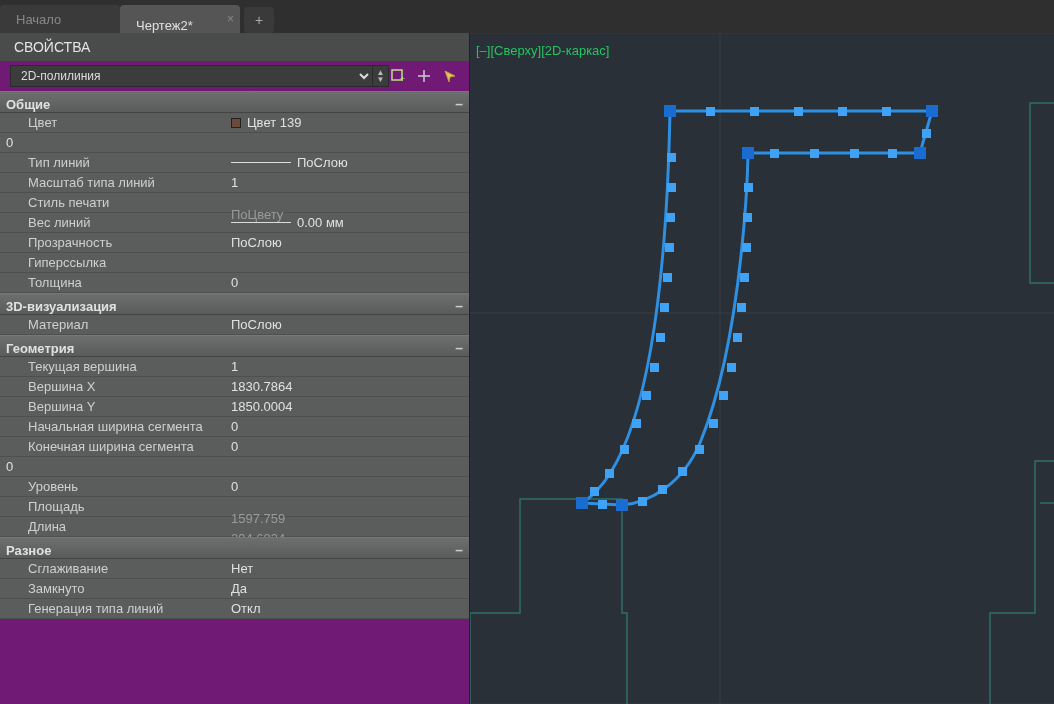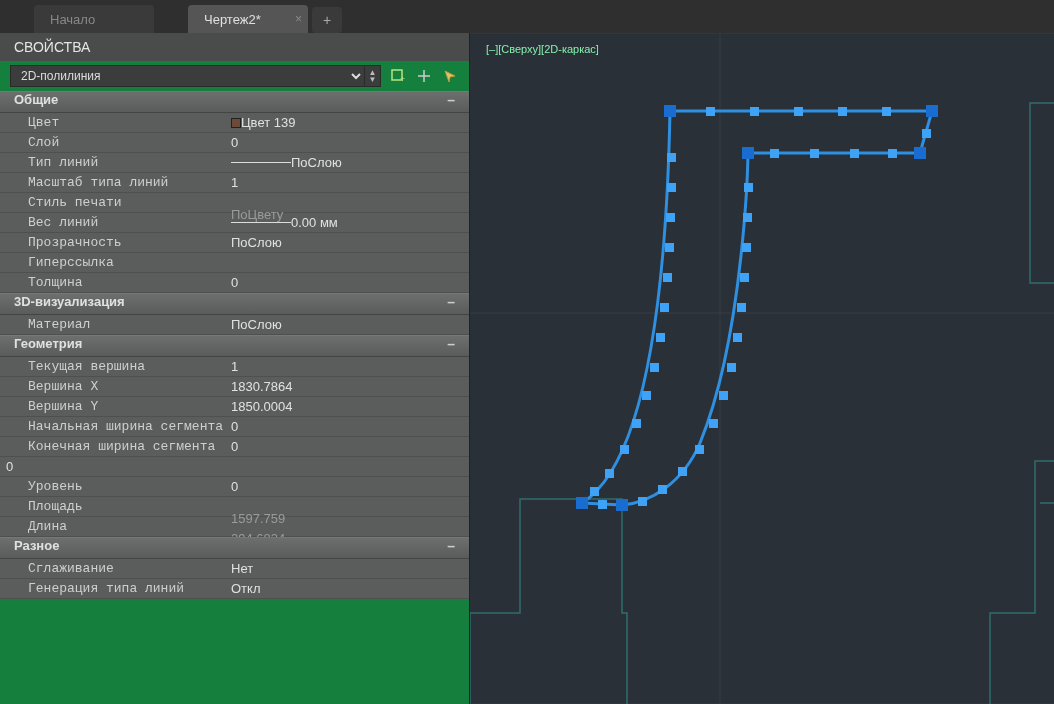--- a/index.html
+++ b/index.html
@@ -1,52 +1,52 @@
 <!DOCTYPE html>
 <html><head>
 <meta charset="utf-8">
 <style>
   * { box-sizing: border-box; margin: 0; padding: 0; font-family: "Segoe UI", Tahoma, sans-serif; }
   body { background:#2b2b2b; width:1054px; height:704px; overflow:hidden; color:#d0d0d0; font-size:13px; }
   
   
   .tabs { height:33px; background:#2f2f2f; display:flex; align-items:flex-end; }
-  .tab { height:28px; min-width:120px; padding:0 24px 0 16px; display:flex; align-items:center; position:relative; color:#888; cursor:pointer; border-top-left-radius:4px; border-top-right-radius:4px;margin-left:34px; }
-  .tab.active { background:#555; color:#e0e0e0; }
+  .tab { height:28px; min-width:120px; padding:0 24px 0 16px; display:flex; align-items:center; position:relative; color:#888; cursor:pointer; border-top-left-radius:4px; border-top-right-radius:4px; }
+  .tab.active { background:#555; color:#e0e0e0;align-items:flex-end; }
   .tab.inactive { background:#3a3a3a; }
   .tab .close { position:absolute; right:6px; top:7px; font-size:12px; color:#888; }
   .new-tab { width:30px; height:26px; background:#3a3a3a; display:flex; align-items:center; justify-content:center; color:#aaa; cursor:pointer; border-radius:4px; margin-left:4px; font-size:14px;}
   
   .main { display:flex; height:671px; }
   
   
-  .panel { width:470px; background:#15803d; display:flex; flex-direction:column; border-right:1px solid #222; }
+  .panel { width:470px; background:#701a75; display:flex; flex-direction:column; border-right:1px solid #222; }
   .panel-title { height:28px; display:flex; align-items:center; padding:0 14px; color:#e5e5e5; font-size:14px; background:#494c4b; }
-  .panel-bar { height:30px; display:flex; align-items:center; padding:4px 10px; gap:8px; }
+  .panel-bar { height:30px; display:flex; align-items:center; padding:4px 10px; }
   .selector { flex:1; display:flex; }
   .selector select { flex:1; height:22px; background:#3b3d3c; color:#ddd; border:1px solid #2a2a2a; padding:0 6px; font-size:12px; }
   .drop-arrows { display:flex; flex-direction:column; justify-content:center; width:16px; background:#3b3d3c; border:1px solid #2a2a2a; border-left:none; }
   .drop-arrows span { font-size:8px; line-height:7px; text-align:center; color:#bbb; }
   .iconset { display:flex; gap:8px; align-items:center; }
   .ico { width:18px; height:18px; display:flex; align-items:center; justify-content:center; cursor:pointer; color:#ccc; font-size:14px; }
 
   .section { }
-  .section-head { height:22px; background:linear-gradient(#6c6f6e,#595c5b); display:flex; align-items:flex-start; padding:0 14px; font-weight:bold; color:#e0e0e0; border-top:1px solid #777; border-bottom:1px solid #444; }
+  .section-head { height:22px; background:linear-gradient(#6c6f6e,#595c5b); display:flex; align-items:flex-end; padding:0 6px; font-weight:bold; color:#e0e0e0; border-top:1px solid #777; border-bottom:1px solid #444; }
   .section-head .collapse { margin-left:auto; font-size:14px; color:#ccc; }
   .prop-row { height:20px; display:flex; align-items:center; border-bottom:1px solid #4d504f; background:#5a5d5c; }
-  .prop-label { width:225px; padding-left:28px; color:#cfcfcf; font-size:13px;font-family:Liberation Mono, monospace; }
-  .prop-value { flex:1; padding-left:6px; color:#e0e0e0; font-size:13px; display:flex; align-items:center; }
+  .prop-label { width:225px; padding-left:28px; color:#cfcfcf; font-size:13px; }
+  .prop-value { flex:1; padding-left:6px; color:#e0e0e0; font-size:13px; display:flex; align-items:center; gap:6px; }
   .prop-value.dim { color:#9a9a9a;margin-top:23px; }
   .color-swatch { width:10px; height:10px; border:1px solid #222; display:inline-block; }
   .lineweight-sample { width:60px; height:1px; background:#ddd; display:inline-block; }
   .linetype-sample { width:60px; height:1px; background:#ddd; display:inline-block; }
 
   
   .canvas { flex:1; position:relative; background:#2a3038; overflow:hidden; }
-  .viewport-label { position:absolute; top:10px; left:16px; color:#86efac; font-size:11px; }
+  .viewport-label { position:absolute; top:10px; left:6px; color:#22c55e; font-size:13px; }
   svg.drawing { position:absolute; inset:0; }
 </style>
 </head>
 <body>
 
 <div class="tabs">
   <div class="tab inactive">
     <span>Начало</span>
   </div>
   <div class="tab active">
@@ -95,21 +95,20 @@
         <span class="collapse">–</span>
       </div>
       <div class="prop-row">
         <div class="prop-label">Цвет</div>
         <div class="prop-value">
             <span class="color-swatch" style="background:#6b4a3a"></span>
             <span>Цвет 139</span>
           </div>
       </div>
       <div class="prop-row">
-          <div class="prop-label">Слой</div>
           <div class="prop-value">0</div>
         </div>
       <div class="prop-row">
           <div class="prop-label">Тип линий</div>
           <div class="prop-value">
             <span class="linetype-sample"></span>
             <span>ПоСлою</span>
           </div>
         </div>
       <div class="prop-row">
@@ -195,20 +194,24 @@
     </div>
 
     <div class="section">
       <div class="section-head">
         <span>Разное</span>
         <span class="collapse">–</span>
       </div>
       <div class="prop-row">
           <div class="prop-label">Сглаживание</div>
           <div class="prop-value">Нет</div>
+        </div>
+      <div class="prop-row">
+          <div class="prop-label">Замкнуто</div>
+          <div class="prop-value">Да</div>
         </div>
       <div class="prop-row">
           <div class="prop-label">Генерация типа линий</div>
           <div class="prop-value">Откл</div>
         </div>
     </div>
   </div>
 
   <div class="canvas">
     <div class="viewport-label">[–][Сверху][2D-каркас]</div>

